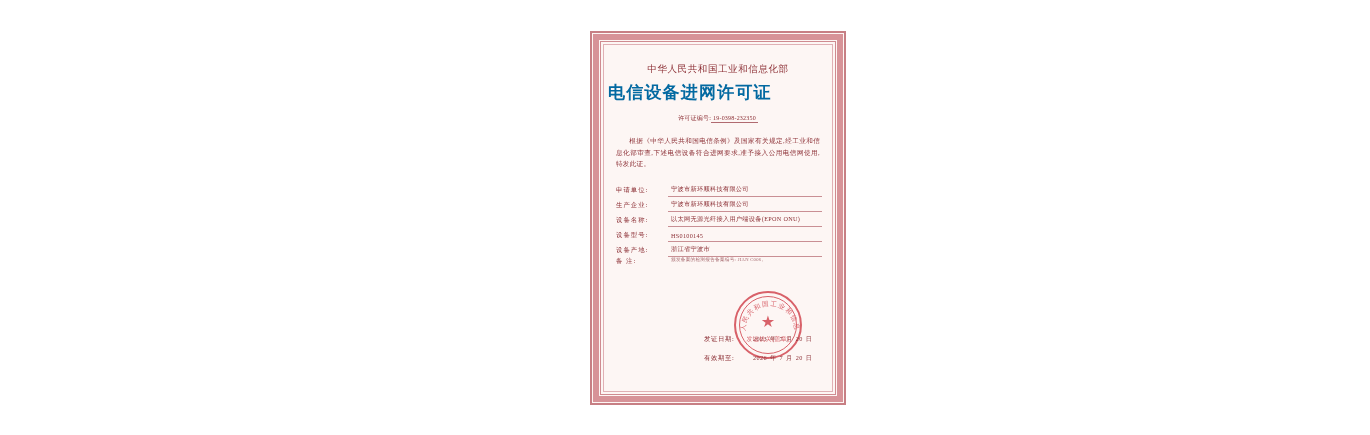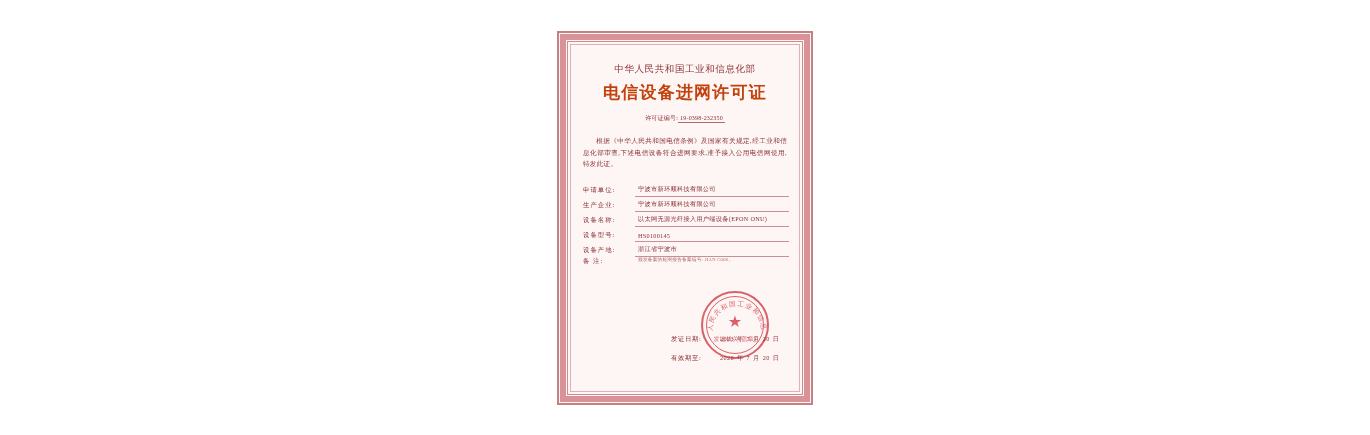--- a/index.html
+++ b/index.html
@@ -15,21 +15,21 @@
   #stage {
     position: relative;
     width: 1370px;
     height: 435px;
     background: #ffffff;
   }
 
   
   .certificate {
     position: absolute;
-    left: 557px;
+    left: 590px;
     top: 31px;
     width: 256px;
     height: 374px;
     background: #fdf6f4;
     box-sizing: border-box;
   }
 
   .border-outer {
     position: absolute;
     inset: 0;
@@ -93,25 +93,25 @@
   .ministry {
     text-align: center;
     font-size: 9.5px;
     letter-spacing: 0.6px;
     color: #8c2f35;
     margin-top: 14px;
     font-family: "Liberation Serif", serif;
     white-space: nowrap;
   }
   .main-title {
-    text-align: center;
+    text-align: left;
     font-size: 17px;
     font-weight: bold;
     letter-spacing: 1.2px;
-    color: #c2410c;
+    color: #0369a1;
     margin-top: 5px;
     white-space: nowrap;
     font-family: "Liberation Serif", serif;
   }
 
   .license-no {
     margin-top: 10px;
     text-align: center;
     font-size: 6px;
     color: #8c2f35;

